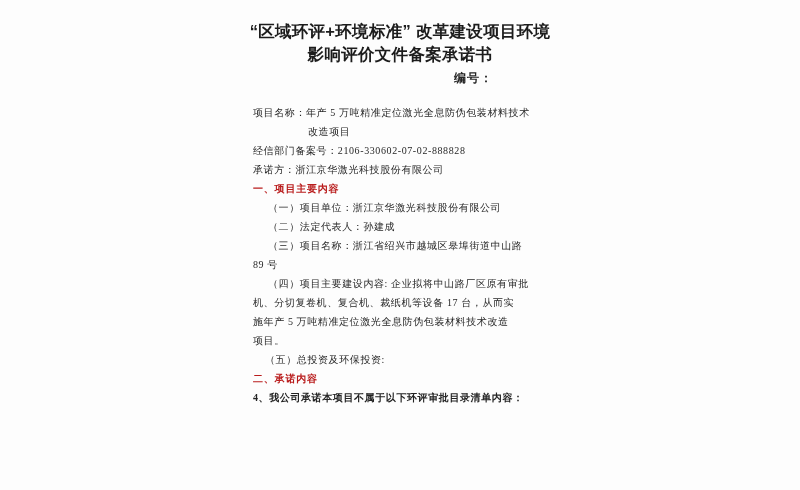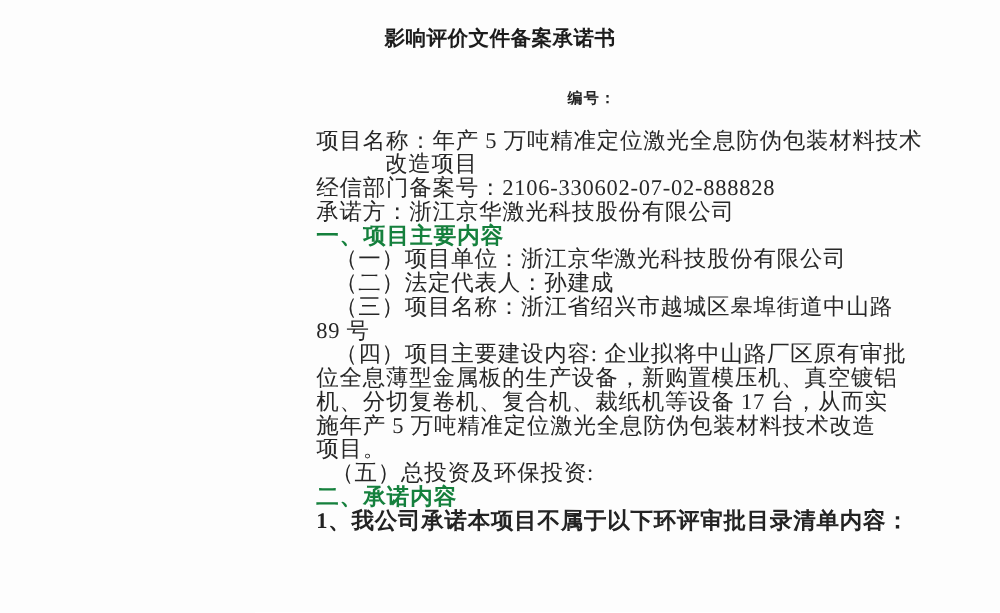--- a/index.html
+++ b/index.html
@@ -31,67 +31,67 @@
     font-size: 12px;
     font-weight: 700;
     color: #242424;
     letter-spacing: 1px;
   }
   .doc-body {
     position: absolute;
     left: 253px;
     top: 103px;
     width: 430px;
-    font-size: 18px;
+    font-size: 10px;
     color: #272727;
     letter-spacing: 0.6px;
   }
   .line {
     height: 19px;
     line-height: 19px;
     white-space: nowrap;
   }
   .ind1 { padding-left: 15px; }   
   .ind2 { padding-left: 55px; }   
   .ind3 { padding-left: 12px; }   
   .hd {
     font-family: "Liberation Sans", "DejaVu Sans", sans-serif;
     font-weight: 700;
-    color: #15803d;
+    color: #b91c1c;
     letter-spacing: 0.8px;
   }
   .sb {
     font-weight: 700;
     color: #232323;
   }
 </style>
 </head>
 <body>
 
 <div class="page">
 
   <div class="doc-title">
+    <div>“区域环评+环境标准” 改革建设项目环境</div>
     <div>影响评价文件备案承诺书</div>
   </div>
 
   <div class="doc-number">编号：</div>
 
   <div class="doc-body">
     <div class="line">项目名称：年产 5 万吨精准定位激光全息防伪包装材料技术</div>
     <div class="line ind2">改造项目</div>
     <div class="line">经信部门备案号：2106-330602-07-02-888828</div>
     <div class="line">承诺方：浙江京华激光科技股份有限公司</div>
     <div class="line hd">一、项目主要内容</div>
     <div class="line ind1">（一）项目单位：浙江京华激光科技股份有限公司</div>
     <div class="line ind1">（二）法定代表人：孙建成</div>
     <div class="line ind1">（三）项目名称：浙江省绍兴市越城区皋埠街道中山路</div>
     <div class="line">89 号</div>
     <div class="line ind1">（四）项目主要建设内容: 企业拟将中山路厂区原有审批</div>
-    <div class="line">位全息薄型金属板的生产设备，新购置模压机、真空镀铝</div>
     <div class="line">机、分切复卷机、复合机、裁纸机等设备 17 台，从而实</div>
     <div class="line">施年产 5 万吨精准定位激光全息防伪包装材料技术改造</div>
     <div class="line">项目。</div>
     <div class="line ind3">（五）总投资及环保投资:</div>
     <div class="line hd">二、承诺内容</div>
-    <div class="line sb">1、我公司承诺本项目不属于以下环评审批目录清单内容：</div>
+    <div class="line sb">4、我公司承诺本项目不属于以下环评审批目录清单内容：</div>
   </div>
 
 </div>
 
 </body></html>

